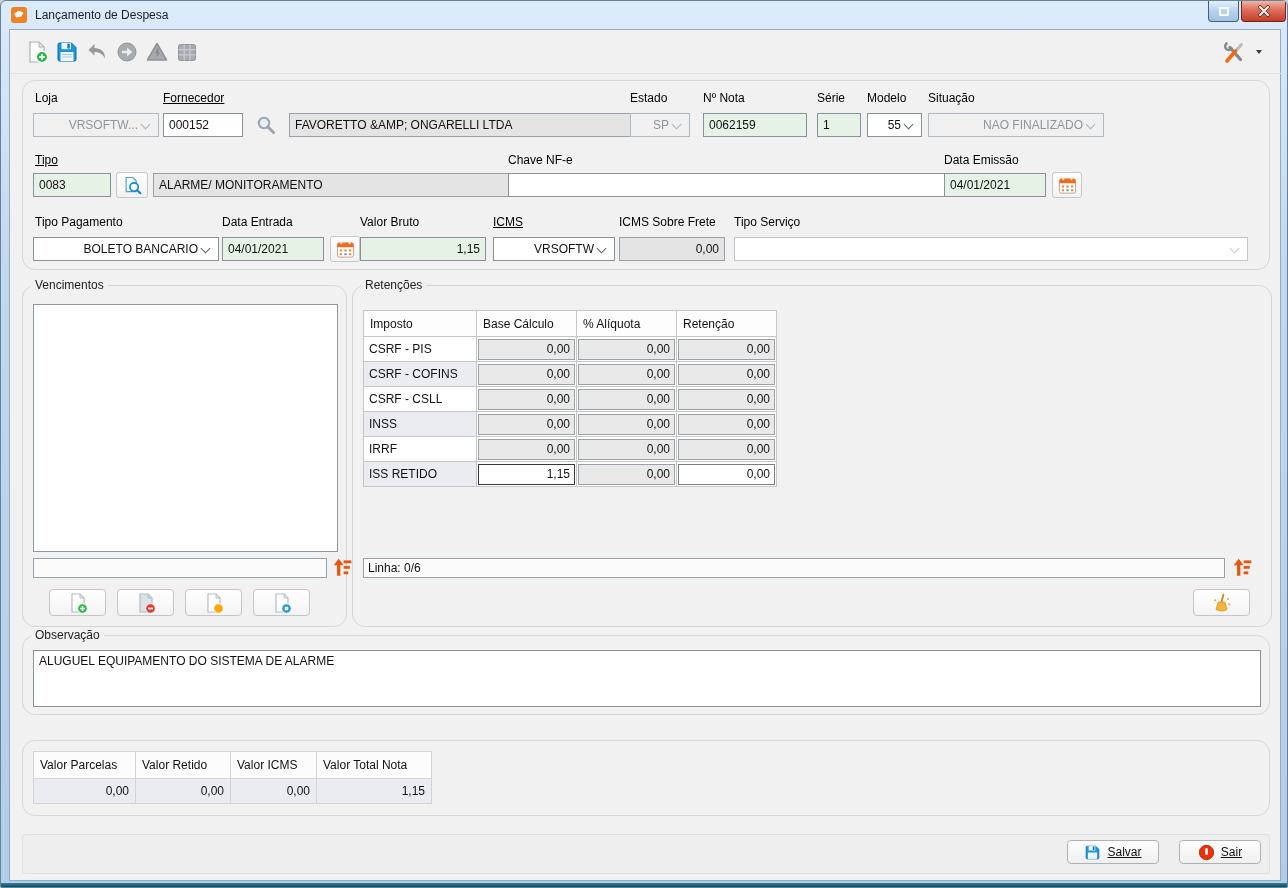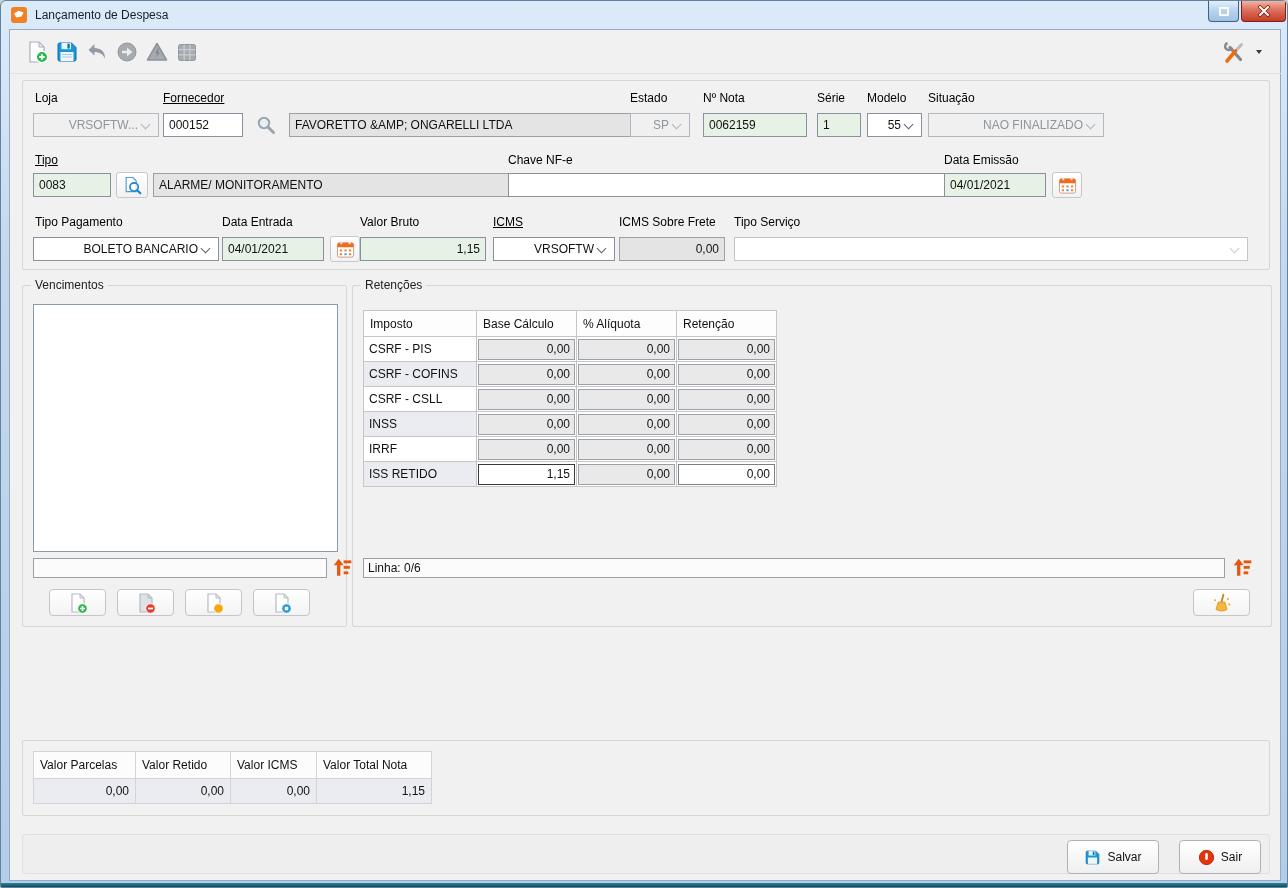--- a/index.html
+++ b/index.html
@@ -15,21 +15,21 @@
   .btn-restore { left:1207px; width:31px; background:linear-gradient(180deg,#e4f0fb,#b6d2ec 50%,#9fc2e2); }
   .btn-close { left:1240px; width:45px; background:linear-gradient(180deg,#f0b5a4,#dd6f5b 45%,#c53d2b); border-color:#7c2014; }
   .content { position:absolute; left:8px; top:28px; width:1272px; height:852px;
     background:#f1f1f1; border:1px solid #97a9bf; }
   .win-bottom-line { position:absolute; left:0; right:0; bottom:0; height:4px;
     background:linear-gradient(180deg,#2f8499,#0e4c5e); }
 
   .abs { position:absolute; }
   .lbl { position:absolute; font-size:12px; color:#000; white-space:nowrap; }
   .lbl.link { text-decoration:underline; }
-  .group { position:absolute; border:1px solid #d6d6d6; border-radius:2px; }
+  .group { position:absolute; border:1px solid #d6d6d6; border-radius:13px; }
   .group > .glabel { position:absolute; top:-8px; left:8px; background:#f1f1f1; padding:0 4px; font-size:12px; color:#222; }
 
   .fld { position:absolute; height:24px; line-height:22px; border:1px solid #8a919c; background:#fff;
     padding:0 5px; font-size:12px; white-space:nowrap; overflow:hidden; }
   .fld.green { background:#e6f2e6; }
   .fld.ro { background:#e4e4e4; border-color:#9aa0a8; }
   .fld.num { text-align:right; }
   .sel { position:absolute; height:24px; line-height:22px; border:1px solid #8a919c; background:#fff;
     padding:0 20px 0 5px; font-size:12px; white-space:nowrap; overflow:hidden;text-align:right; }
   .sel .chev { position:absolute; right:9px; top:7px; width:7px; height:7px;
@@ -58,23 +58,23 @@
   .ret .box.focus { border-color:#3a3a3a; }
 
   table.tot { border-collapse:collapse; table-layout:fixed; }
   .tot th { border:1px solid #d4d4d4; background:#fcfcfc; font-weight:normal; text-align:left;
     padding:0 6px; height:27px; font-size:12px; }
   .tot td { border:1px solid #d4d4d4; background:#ebebf2; text-align:right; padding:0 6px; height:25px; font-size:12px; }
 
   .docbtn { position:absolute; width:57px; height:27px; border:1px solid #c2c6ca; border-radius:4px;
     background:linear-gradient(#ffffff,#f3f3f3); display:flex; align-items:center; justify-content:center; }
   .footer-strip { position:absolute; border:1px solid #e0e0e0; border-radius:3px; background:#eeeeee; }
-  .pushbtn { position:absolute; height:34px; border:1px solid #aeb2b6; border-radius:4px;
+  .pushbtn { position:absolute; height:24px; border:1px solid #aeb2b6; border-radius:4px;
     background:linear-gradient(#ffffff,#efefef); display:flex; align-items:center; justify-content:center;
-    gap:6px; font-size:12px; color:#111; }
+    gap:6px; font-size:12px; color:#111;text-decoration:underline; }
   .textarea { position:absolute; background:#fff; border:1px solid #8a919c; padding:3px 5px; font-size:12px; }
   .caret-down { width:0; height:0; border-left:3.5px solid transparent; border-right:3.5px solid transparent;
     border-top:4px solid #3a3a3a; }
 </style>
 </head>
 <body>
 
 <div class="window">
 
   <div class="titlebar">
@@ -383,20 +383,24 @@
         <svg width="22" height="22" viewBox="0 0 24 24">
           <path d="M13.5 3 L11.5 11" stroke="#c8881f" stroke-width="2" stroke-linecap="round"></path>
           <path d="M8 11 L15 11 L17.5 19 Q12 22.5 5.5 19 Z" fill="#f6b73c" stroke="#d89627"></path>
           <circle cx="4.5" cy="9" r="1.1" fill="#f2a93b"></circle>
           <circle cx="18.5" cy="7.5" r="1.1" fill="#f2a93b"></circle>
           <circle cx="20" cy="13.5" r="1.1" fill="#f2a93b"></circle>
         </svg>
       </div>
     </div>
 
+    <div class="group" style="left:12px;top:605px;width:1248px;height:80px">
+      <span class="glabel">Observação</span>
+      <div class="textarea" style="left:10px;top:14px;width:1228px;height:57px">ALUGUEL EQUIPAMENTO DO SISTEMA DE ALARME</div>
+    </div>
 
     <div class="group" style="left:12px;top:710px;width:1248px;height:76px">
       <table class="tot abs" style="left:10px;top:10px;width:398px">
         <colgroup>
             <col style="width:102px">
             <col style="width:95px">
             <col style="width:86px">
             <col style="width:115px">
           </colgroup>
         <thead>

